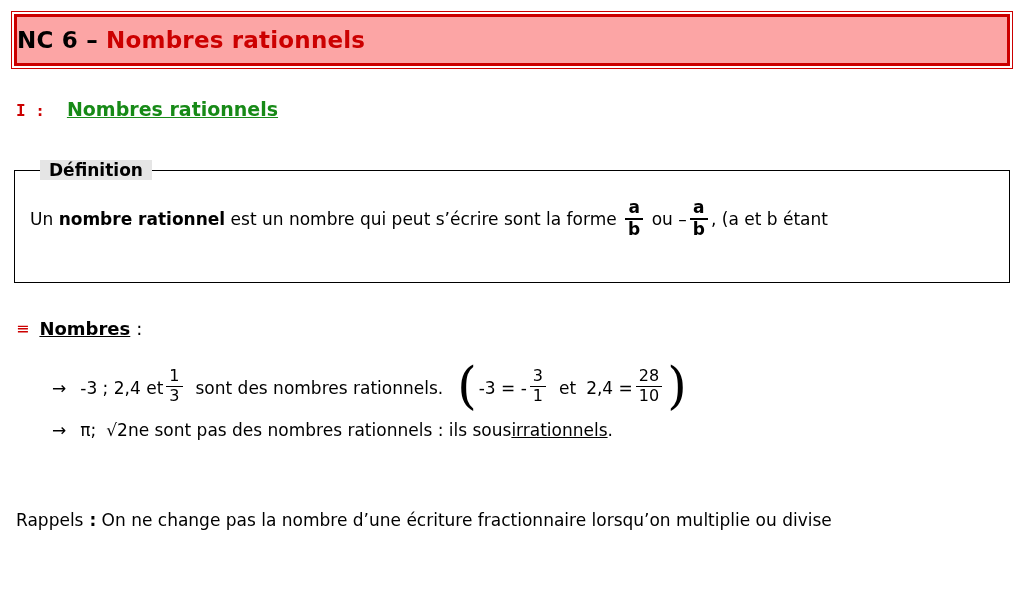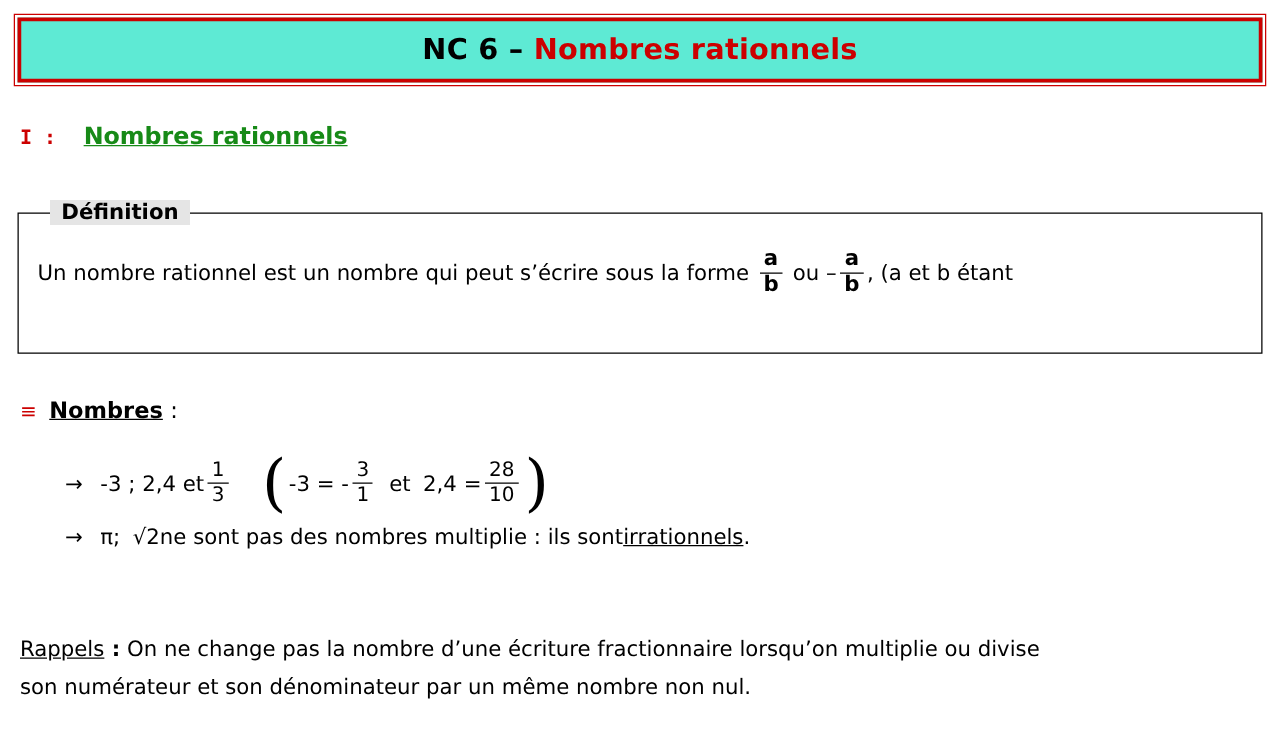--- a/index.html
+++ b/index.html
@@ -22,22 +22,22 @@
     left: 14px;
     top: 14px;
     width: 996px;
     height: 52px;
     box-sizing: border-box;
     border: 3px solid #cc0000;
     outline: 1px solid #cc0000;
     outline-offset: 2px;
     display: flex;
     align-items: center;
-    justify-content: center;
-    background: #5eead4;
+    justify-content: flex-start;
+    background: #fca5a5;
   }
   .title-text {
     font-size: 23px;
     font-weight: bold;
     letter-spacing: 0.2px;
     white-space: pre;
   }
   .title-black { color: #000000; }
   .title-red { color: #cc0000; }
 
@@ -85,21 +85,21 @@
     line-height: 20px;
   }
   .def-body {
     position: absolute;
     left: 30px;
     top: 196px;
     width: 960px;
     font-size: 17px;
     line-height: 46px;
   }
-  .def-body b { font-weight: normal; }
+  .def-body b { font-weight: bold; }
 
   
   .frac {
     display: inline-flex;
     flex-direction: column;
     align-items: center;
     vertical-align: middle;
     line-height: 1.05;
     margin: 0 3px;
     position: relative;
@@ -194,40 +194,39 @@
   .rappels {
     position: absolute;
     left: 16px;
     top: 505px;
     width: 992px;
     font-size: 17px;
     line-height: 30px;
   }
   .rappels .rap-label {
     font-weight: normal;
-    text-decoration: underline;
   }
   .rappels .rap-colon { font-weight: bold; }
 </style>
 </head>
 <body>
 
 <div class="title-banner">
   <div class="title-text"><span class="title-black">NC 6 – </span><span class="title-red">Nombres rationnels</span></div>
 </div>
 
 <div class="section-row">
   <span class="section-num">I :</span>
   <span class="section-title">Nombres rationnels</span>
 </div>
 
 <div class="def-box"></div>
 <div class="def-legend">Définition</div>
 <div class="def-body">
-  <span>Un </span><b>nombre rationnel</b><span> est un nombre qui peut s’écrire sous la forme </span><span class="frac bold">
+  <span>Un </span><b>nombre rationnel</b><span> est un nombre qui peut s’écrire sont la forme </span><span class="frac bold">
       <span class="num">a</span>
       <span class="bar"></span>
       <span class="den">b</span>
     </span><span> ou </span><span>–</span><span class="frac bold">
       <span class="num">a</span>
       <span class="bar"></span>
       <span class="den">b</span>
     </span><span>, (a et b étant</span>
 </div>
 
@@ -239,20 +238,21 @@
 
 <div class="ex-line1">
   <span class="arrow">→</span>
   <span>-3 ; 2,4 et</span>
   <span class="frac">
       <span class="num">1</span>
       <span class="bar"></span>
       <span class="den">3</span>
     </span>
   <span class="gap"></span>
+  <span>sont des nombres rationnels.</span>
   <span class="paren-group">
     <span class="paren">(</span>
     <span class="paren-inner">
       <span>-3 = -</span>
       <span class="frac">
           <span class="num">3</span>
           <span class="bar"></span>
           <span class="den">1</span>
         </span>
       <span class="gap"></span>
@@ -269,21 +269,20 @@
   </span>
 </div>
 
 <div class="ex-line2">
   <span class="arrow">→</span>
   <span class="sqrt-wrap">
     <span>π;</span>
     <span class="gap"></span>
     <span class="sqrt">√2</span>
   </span>
-  <span> ne sont pas des nombres multiplie : ils sont </span>
+  <span> ne sont pas des nombres rationnels : ils sous </span>
   <u class="plain">irrationnels</u>
   <span>.</span>
 </div>
 
 <div class="rappels">
   <span class="rap-label">Rappels</span><span class="rap-colon"> :</span><span> On ne change pas la nombre d’une écriture fractionnaire lorsqu’on multiplie ou divise</span>
-  <div>son numérateur et son dénominateur par un même nombre non nul.</div>
 </div>
 
 </body></html>

